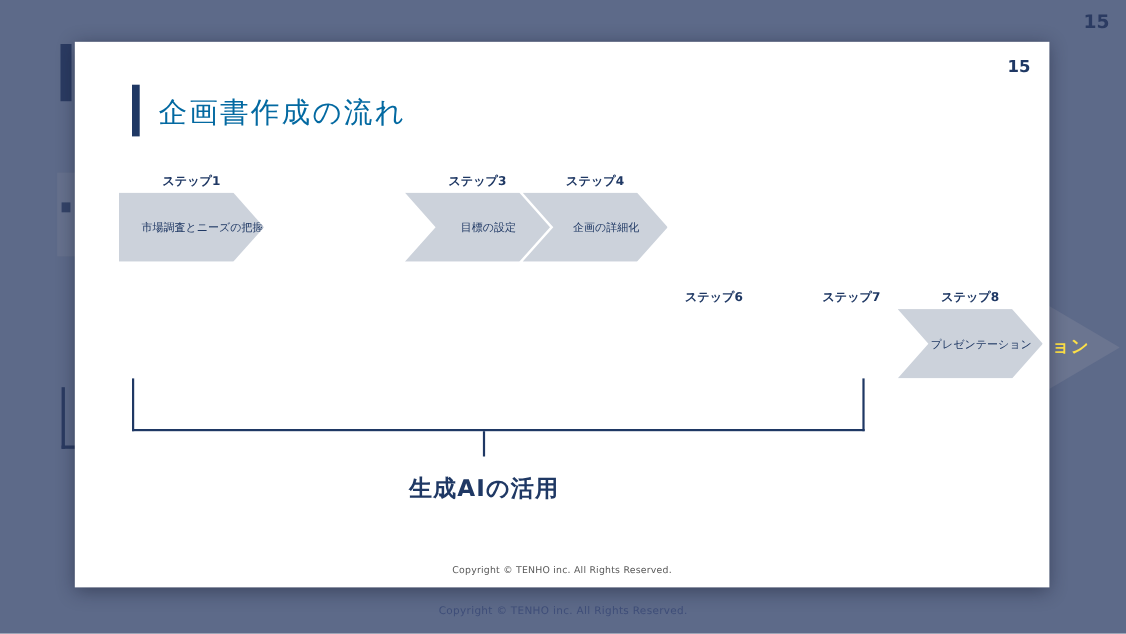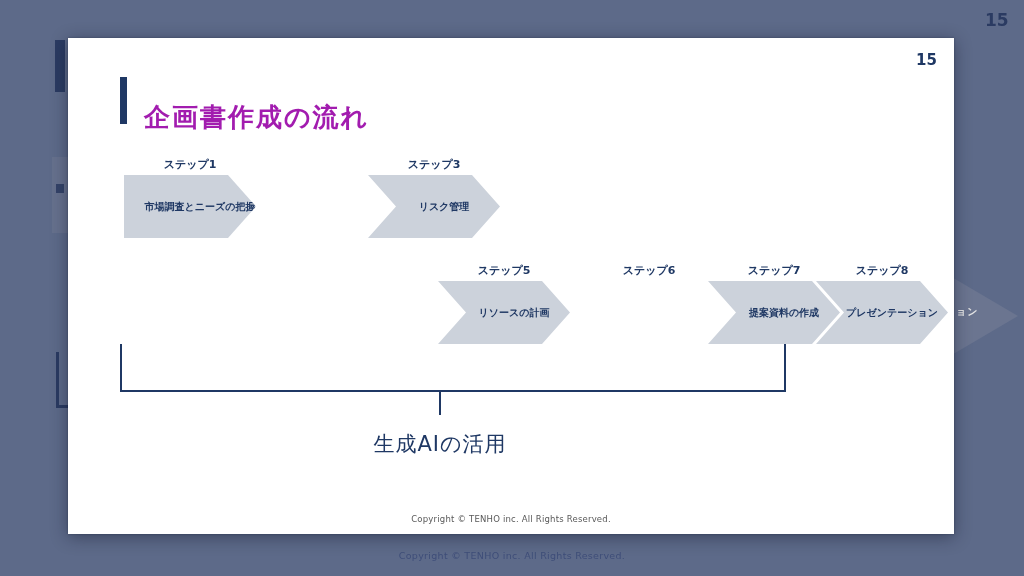--- a/index.html
+++ b/index.html
@@ -21,86 +21,86 @@
     background:#2b3b62; opacity:.85;
   }
   .bg-bracket { left:56px; top:352px; width:13px; height:56px;
     border-left:3px solid #2b3b62; border-bottom:3px solid #2b3b62; }
   .bg-chevron-right {
     left:950px; top:276px; width:68px; height:80px;
     background:#6b7590;
     clip-path:polygon(0 0, 100% 50%, 0 100%);
   }
   .bg-chevron-right-text {
-    left:956px; top:305px; font-size:10px; font-weight:bold; color:#e5e5e5;
+    left:956px; top:305px; font-size:16px; font-weight:bold; color:#fde047;
     letter-spacing:1px;
   }
   .bg-copyright {
     left:0; top:550px; width:100%; text-align:center;
     font-size:9.5px; color:#3f4e79; letter-spacing:.3px;
   }
 
   
   .slide {
     position:absolute; z-index:2;
     left:68px; top:38px; width:886px; height:496px;
     background:#ffffff;
     box-shadow:0 3px 16px rgba(15,20,40,.45), 0 0 2px rgba(15,20,40,.35);
   }
   .slide-page-num {
     position:absolute; left:848px; top:13px; width:30px;
     font-size:15px; font-weight:bold; color:#1f3864;
   }
   .title-bar { position:absolute; left:52px; top:39px; width:7px; height:47px; background:#1f3864; }
   .slide-title {
-    position:absolute; left:76px; top:62px;
-    font-size:26px; font-weight:bold; letter-spacing:2px; color:#a21caf;
+    position:absolute; left:76px; top:47px;
+    font-size:26px; font-weight:normal; letter-spacing:2px; color:#0369a1;
     white-space:nowrap;
   }
 
   
   .step { position:absolute; width:132px; }
   .step-label {
     width:132px; height:13px; text-align:center;
     font-size:11px; font-weight:bold; color:#1f3864; line-height:13px;
     margin-bottom:4px; white-space:nowrap;
   }
   .chevron {
     width:132px; height:63px; background:#ccd2db;
     clip-path:polygon(0 0, 104px 0, 100% 50%, 104px 100%, 0 100%, 28px 50%);
     display:flex; align-items:center; justify-content:center;
   }
   .chevron.first {
     clip-path:polygon(0 0, 104px 0, 100% 50%, 104px 100%, 0 100%);
   }
   .chevron-text {
-    font-size:10px; font-weight:bold; color:#1f3864; white-space:nowrap;margin-left:20px;
+    font-size:10px; font-weight:normal; color:#1f3864; white-space:nowrap;margin-left:20px;
   }
-  .s1 { left:56px;  top:120px; }
+  .s1 { left:40px;  top:120px; }
   .s2 { left:169px; top:120px; }
   .s3 { left:300px; top:120px; }
   .s4 { left:407px; top:120px; }
   .s5 { left:370px; top:226px; }
   .s6 { left:515px; top:226px; }
   .s7 { left:640px; top:226px; }
   .s8 { left:748px; top:226px; }
 
   
   .bracket {
     position:absolute; left:52px; top:306px; width:666px; height:48px;
     border-left:2px solid #1f3864; border-right:2px solid #1f3864;
     border-bottom:2px solid #1f3864;
   }
   .bracket-tick {
     position:absolute; left:371px; top:354px; width:0; height:23px;
     border-left:2px solid #1f3864;
   }
   .annotation {
     position:absolute; left:242px; top:392px; width:260px; text-align:center;
-    font-size:21px; font-weight:normal; color:#1f3864; letter-spacing:1px;
+    font-size:21px; font-weight:bold; color:#1f3864; letter-spacing:1px;
     white-space:nowrap;
   }
 
   .slide-copyright {
     position:absolute; left:0; top:476px; width:100%; text-align:center;
     font-size:8.5px; color:#595959; letter-spacing:.2px;
   }
 </style>
 </head>
 <body>
@@ -124,38 +124,35 @@
 
   <div class="step s1">
     <div class="step-label">ステップ1</div>
     <div class="chevron first">
       <span class="chevron-text">市場調査とニーズの把握</span>
     </div>
   </div>
   <div class="step s3">
     <div class="step-label">ステップ3</div>
     <div class="chevron">
-      <span class="chevron-text">リスク管理</span>
+      <span class="chevron-text">目標の設定</span>
+    </div>
+  </div>
+  <div class="step s4">
+    <div class="step-label">ステップ4</div>
+    <div class="chevron">
+      <span class="chevron-text">企画の詳細化</span>
     </div>
   </div>
 
-  <div class="step s5">
-    <div class="step-label">ステップ5</div>
-    <div class="chevron">
-      <span class="chevron-text">リソースの計画</span>
-    </div>
-  </div>
   <div class="step s6">
     <div class="step-label">ステップ6</div>
   </div>
   <div class="step s7">
     <div class="step-label">ステップ7</div>
-    <div class="chevron">
-      <span class="chevron-text">提案資料の作成</span>
-    </div>
   </div>
   <div class="step s8">
     <div class="step-label">ステップ8</div>
     <div class="chevron">
       <span class="chevron-text">プレゼンテーション</span>
     </div>
   </div>
 
   <div class="bracket"></div>
   <div class="bracket-tick"></div>

